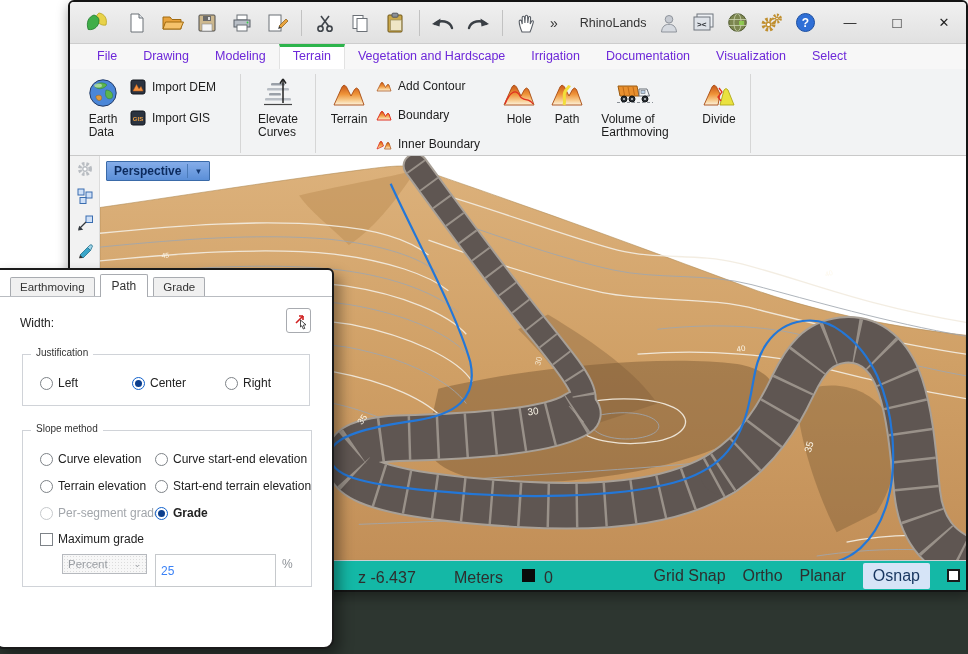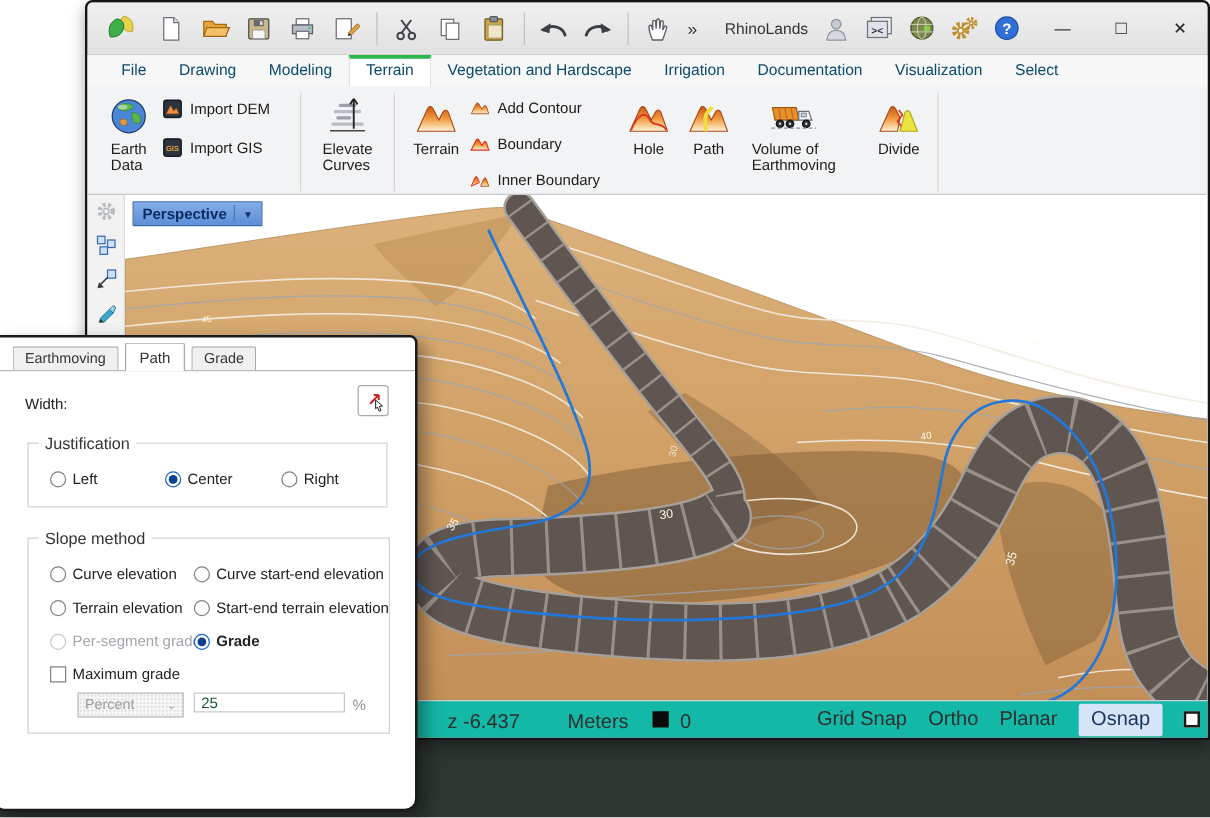--- a/index.html
+++ b/index.html
@@ -16,21 +16,21 @@
   .titlebar{height:42px;background:linear-gradient(#f0f0f0,#e1e1e1);display:flex;align-items:center;
             padding:0 8px 0 12px;border-bottom:1px solid #cdcdcd;border-radius:4px 4px 0 0}
   .tb-btn{width:30px;height:28px;display:flex;align-items:center;justify-content:center;margin-right:5px;border-radius:2px}
   .tb-sep{width:1px;height:26px;background:#c2c2c2;margin:0 8px 0 4px}
   .tb-more{font-size:14px;color:#333;margin:0 4px}
   .tb-title{font-size:12.5px;color:#333;margin-left:18px;white-space:nowrap}
   .tb-right{margin-left:auto;display:flex;align-items:center;gap:9px}
   .winctl{width:28px;height:28px;display:flex;align-items:center;justify-content:center;font-size:13px;color:#222;margin-left:10px}
 
   .tabbar{height:25px;display:flex;align-items:stretch;padding-left:14px;background:#f7f7f7}
-  .rtab{padding:5px 13px 0;font-size:12.5px;color:#0c4a6e;white-space:nowrap}
+  .rtab{padding:5px 13px 0;font-size:12.5px;color:#6d28d9;white-space:nowrap}
   .rtab.active{background:#fff;border-top:3px solid #2db44c;border-left:1px solid #e2e2e2;border-right:1px solid #e2e2e2;padding-top:2px}
 
   .ribbon{height:87px;background:#f2f3f4;border-bottom:1px solid #c9c9c9;display:flex;align-items:flex-start;padding:3px 0 0 10px}
   .bigbtn{display:flex;flex-direction:column;align-items:center;padding-top:3px}
   .bigbtn .ic{height:36px;display:flex;align-items:center;justify-content:center}
   .biglbl{font-size:12px;line-height:1.12;text-align:left;color:#1c1c1c;margin-top:2px;white-space:pre-line}
   .smallcol{display:flex;flex-direction:column;gap:15px;padding-top:7px}
   .smallrow{display:flex;align-items:center;gap:6px;font-size:12px;color:#1c1c1c;white-space:nowrap}
   .rdiv{width:1px;align-self:stretch;background:#d6d6d6;margin:2px 8px}
 
@@ -65,35 +65,35 @@
   .dtabs{display:flex;align-items:flex-end;padding:5px 0 0 14px;border-bottom:1px solid #b9bcc1;height:27px}
   .dtab{padding:3px 9px;background:#f0f0f0;border:1px solid #a8abb0;border-bottom:none;font-size:11.5px;
         margin-right:5px;border-radius:2px 2px 0 0;color:#333;position:relative}
   .dtab.active{background:#fff;top:1px;padding:4px 11px;font-size:12px}
   .dlabel{position:absolute;left:24px;top:46px}
   .dinput{position:absolute;left:116px;top:40px;width:166px;height:21px;border:1px solid #b6b9be;font-size:12px;
           padding:0 5px;color:#222;font-family:"Liberation Sans",sans-serif;background:#fff}
   .dpick{position:absolute;left:290px;top:38px;width:25px;height:25px;border:1px solid #a8abb0;border-radius:3px;
          background:#fff;display:flex;align-items:center;justify-content:center}
   .grp{position:absolute;border:1px solid #d0d3d8}
-  .grp-legend{position:absolute;top:-8px;left:8px;background:#fff;padding:0 5px;font-size:13px;color:#333}
+  .grp-legend{position:absolute;top:-8px;left:8px;background:#fff;padding:0 5px;font-size:10px;color:#333}
   .grp1{left:26px;top:84px;width:288px;height:52px}
   .grp2{left:26px;top:160px;width:290px;height:157px}
   .opt{position:absolute;display:flex;align-items:center;gap:5px;white-space:nowrap}
   .radio{width:13px;height:13px;border-radius:50%;border:1px solid #7e8388;background:#fff;position:relative;flex:none}
   .radio.sel{border:1px solid #1262cc}
   .radio.sel::after{content:"";position:absolute;inset:2px;border-radius:50%;background:#0c3f8e}
   .radio.dis{border-color:#c6c9cc}
   .dis-txt{color:#a2a6ab}
   .chk{width:13px;height:13px;border:1px solid #7e8388;background:#fff;flex:none}
   .dselect{position:absolute;left:66px;top:284px;width:85px;height:20px;border:1px solid #b6b9be;
            background-image:radial-gradient(#dcdcdc 1px,transparent 1px);background-size:3px 3px;background-color:#f7f7f7;
            color:#9a9ea3;font-size:11.5px;display:flex;align-items:center;padding:0 5px;justify-content:space-between}
-  .dnum{position:absolute;left:159px;top:284px;width:121px;height:16px;border:1px solid #c6c9cc;font-size:12px;
-        padding:0 5px;color:#14532d;background:#fff;font-family:"Liberation Sans",sans-serif}
+  .dnum{position:absolute;left:159px;top:284px;width:121px;height:33px;border:1px solid #c6c9cc;font-size:12px;
+        padding:0 5px;color:#3b82f6;background:#fff;font-family:"Liberation Sans",sans-serif}
   .dsuffix{position:absolute;left:286px;top:287px;color:#8e9297}
 </style>
 </head>
 <body>
 
 <svg width="0" height="0" style="position:absolute" aria-hidden="true">
   <defs>
     <linearGradient id="mgrad" x1="0" y1="0" x2="0" y2="1">
       <stop offset="0" stop-color="#c8581a"></stop>
         <stop offset="0.45" stop-color="#ef9338"></stop>

